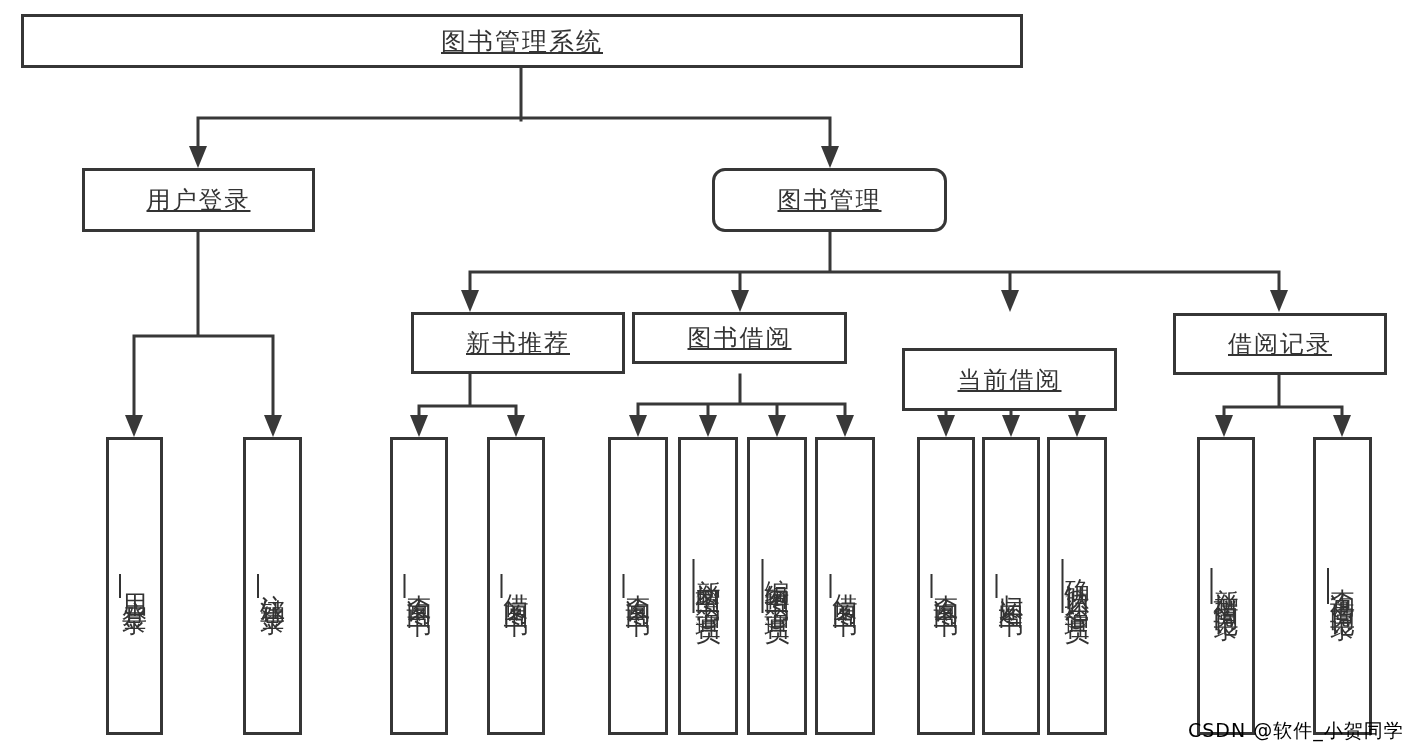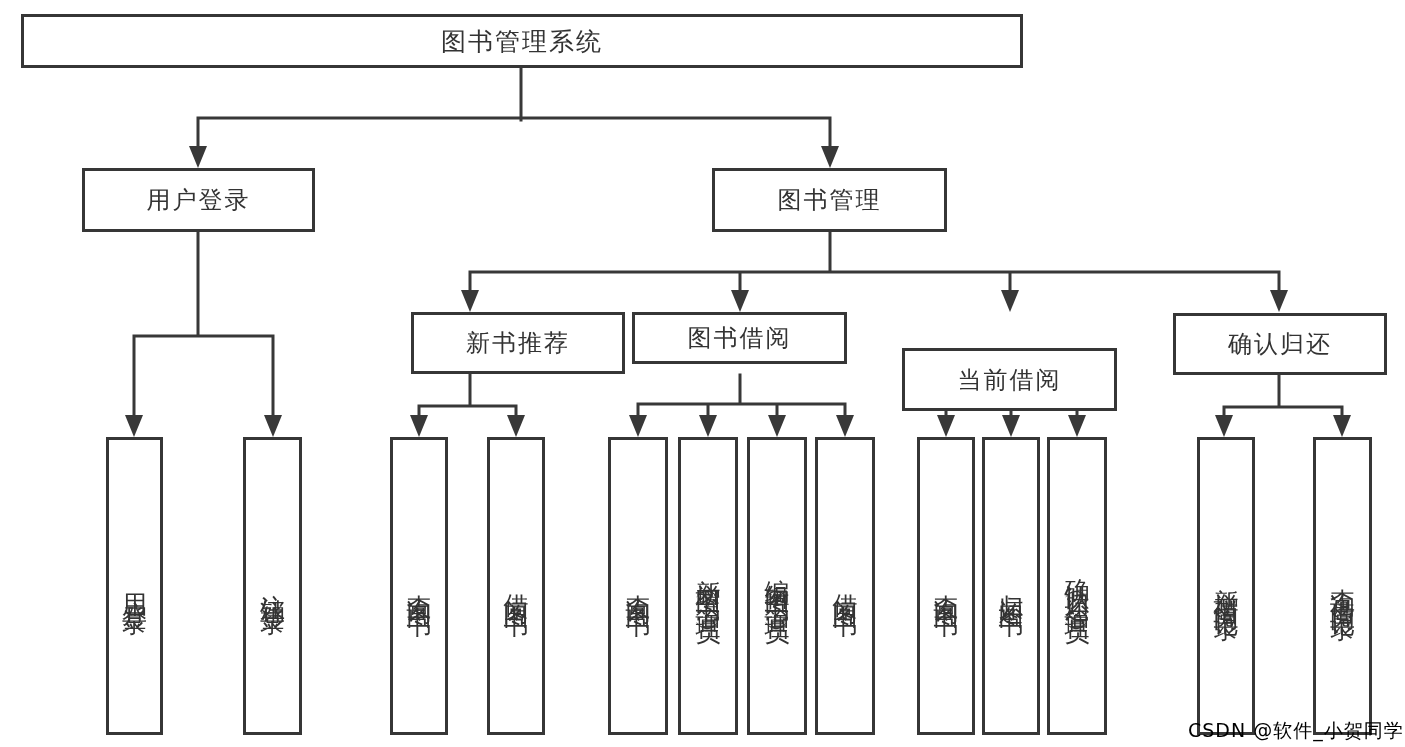--- a/index.html
+++ b/index.html
@@ -23,20 +23,21 @@
   }
   .node {
     position: absolute;
     box-sizing: border-box;
     background: #ffffff;
     border: 3px solid #363636;
     display: flex;
     align-items: center;
     justify-content: center;
     color: #333333;
+    text-decoration: underline;
   }
   .hbox span {
     font-size: 24px;
     letter-spacing: 2px;
     white-space: nowrap;
     line-height: 1;
   }
   .hbox.root span {
     font-size: 25px;
   }
@@ -100,35 +101,35 @@
     </g>
   </svg>
 
   <div class="node hbox root" style="left:21px; top:14px; width:1002px; height:54px;">
     <span>图书管理系统</span>
   </div>
 
   <div class="node hbox" style="left:82px; top:168px; width:233px; height:64px;">
     <span>用户登录</span>
   </div>
-  <div class="node hbox" style="left:712px; top:168px; width:235px; height:64px;">
+  <div class="node hbox" style="left:712px; top:168px; width:235px; height:64px;border-radius:13px;">
     <span>图书管理</span>
   </div>
 
   <div class="node hbox" style="left:363px; top:312px; width:214px; height:62px;margin-left:48px;">
     <span>新书推荐</span>
   </div>
   <div class="node hbox" style="left:632px; top:312px; width:215px; height:52px;">
     <span>图书借阅</span>
   </div>
   <div class="node hbox" style="left:902px; top:312px; width:215px; height:63px;margin-top:36px;">
     <span>当前借阅</span>
   </div>
   <div class="node hbox" style="left:1173px; top:313px; width:214px; height:62px;">
-    <span>确认归还</span>
+    <span>借阅记录</span>
   </div>
 
   <div class="node vbox" style="left:106px; width:57px;">
     <span class="vtext">用户登录</span>
   </div>
   <div class="node vbox" style="left:243px; width:59px;">
     <span class="vtext">注销登录</span>
   </div>
 
   <div class="node vbox" style="left:390px; width:58px;">

